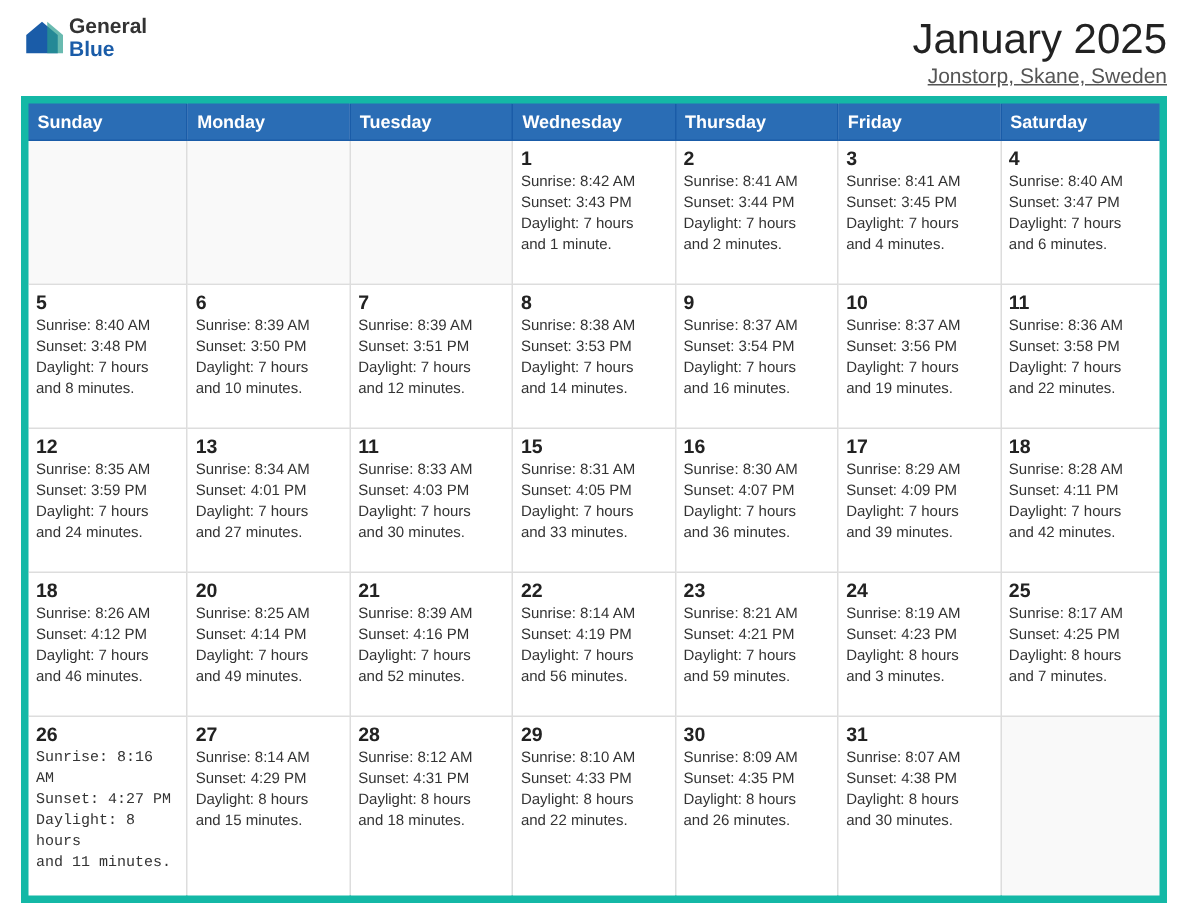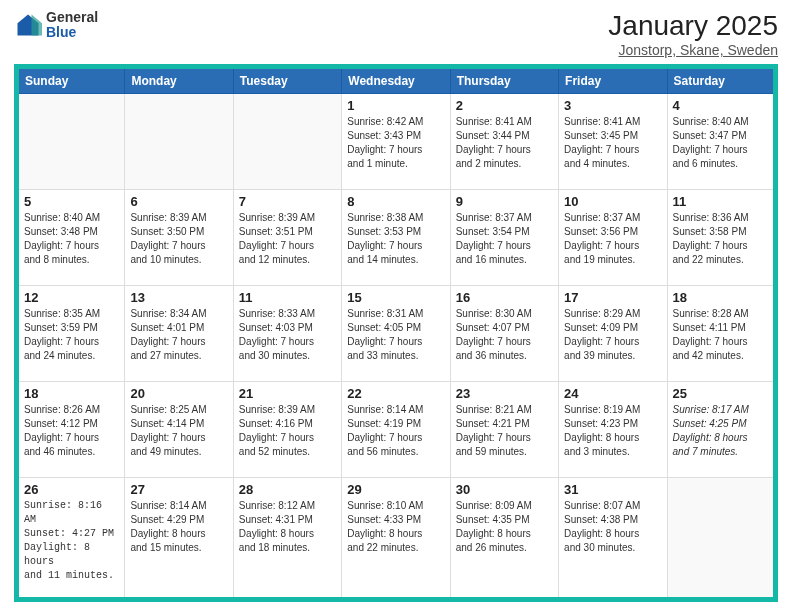--- a/index.html
+++ b/index.html
@@ -307,21 +307,21 @@
           </td>
           <td>
             <span class="day-number">24</span>
             <div class="day-info" style="white-space: pre-line;">Sunrise: 8:19 AM
 Sunset: 4:23 PM
 Daylight: 8 hours
 and 3 minutes.</div>
           </td>
           <td>
             <span class="day-number">25</span>
-            <div class="day-info" style="white-space: pre-line; font-style: italic;">Sunrise: 8:17 AM
+            <div class="day-info" style="white-space: pre-line;">Sunrise: 8:17 AM
 Sunset: 4:25 PM
 Daylight: 8 hours
 and 7 minutes.</div>
           </td>
         </tr>
         <tr>
           <td>
             <span class="day-number">26</span>
             <div class="day-info" style="white-space: pre-line; font-family: Liberation Mono, monospace;">Sunrise: 8:16 AM
 Sunset: 4:27 PM

